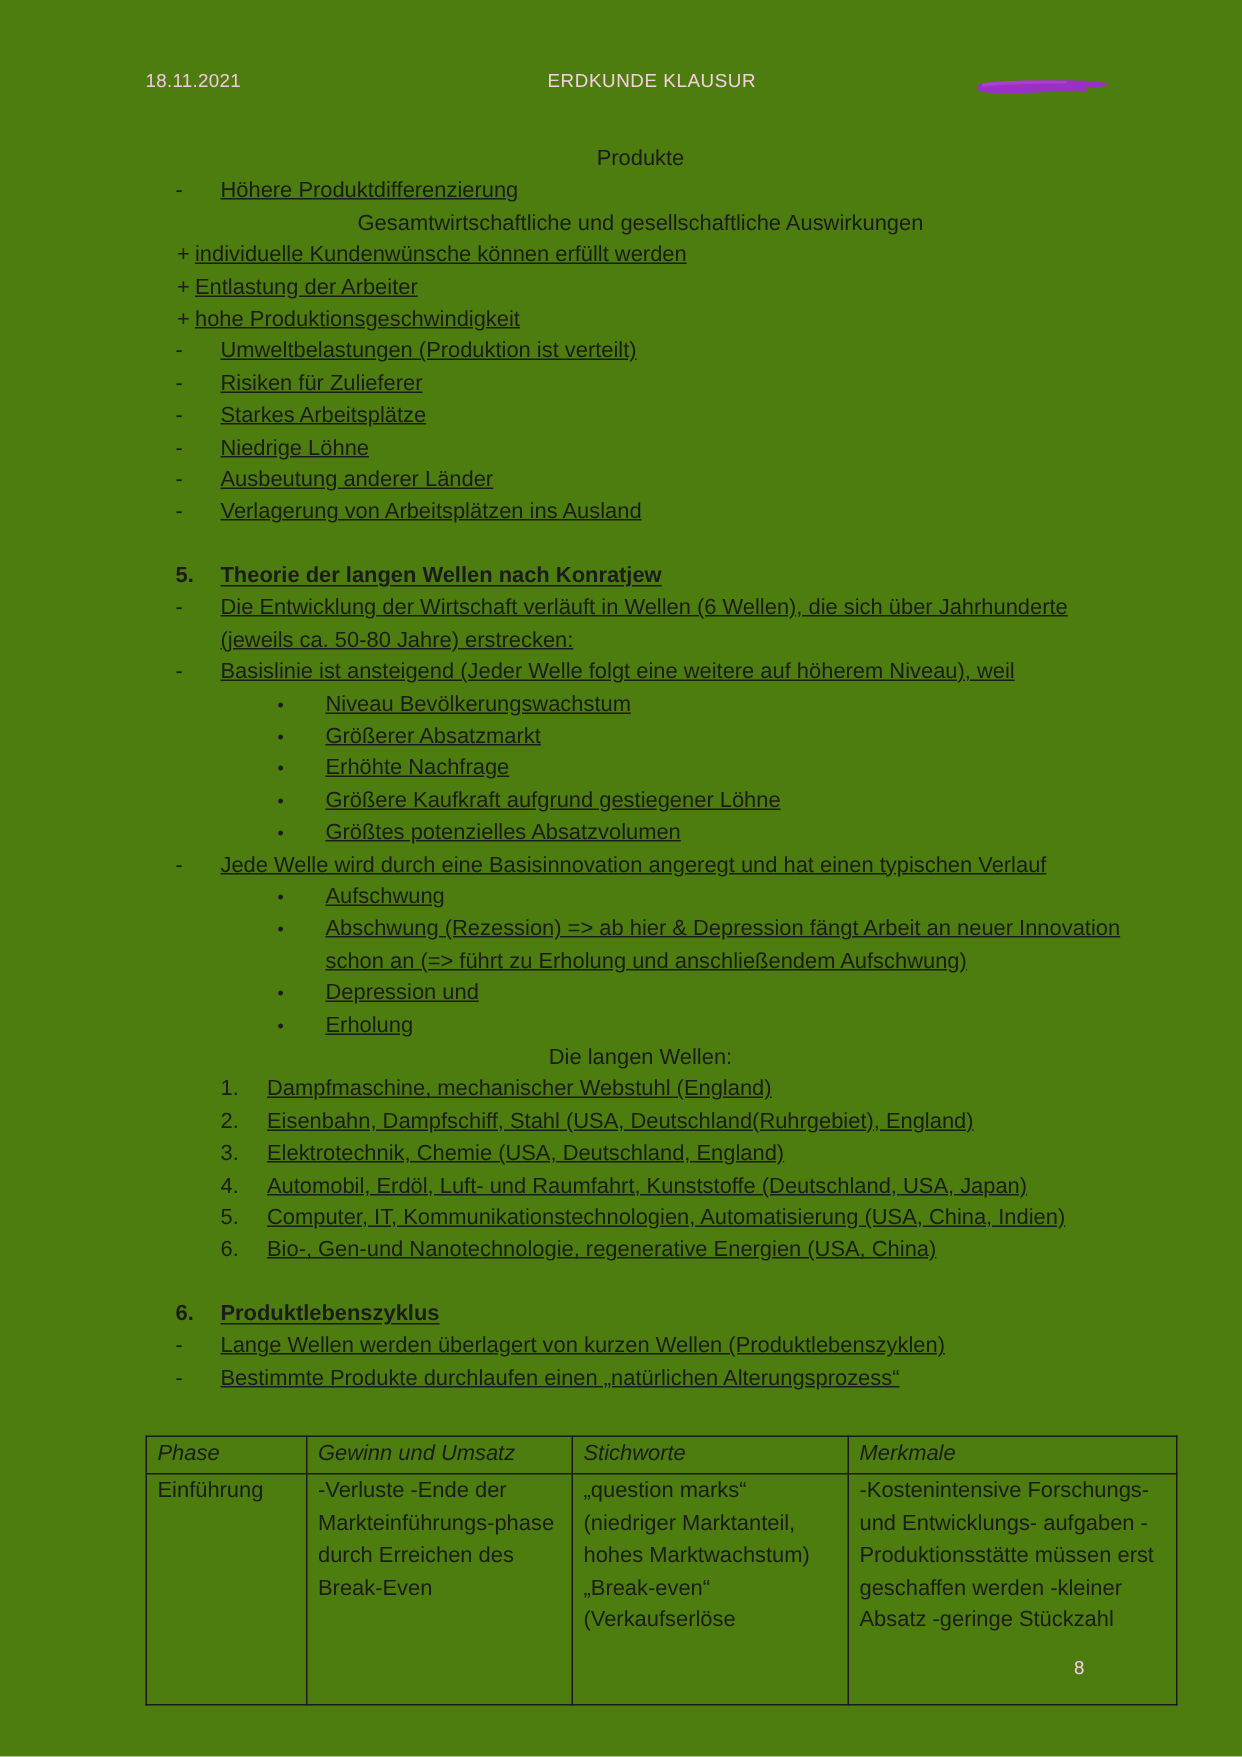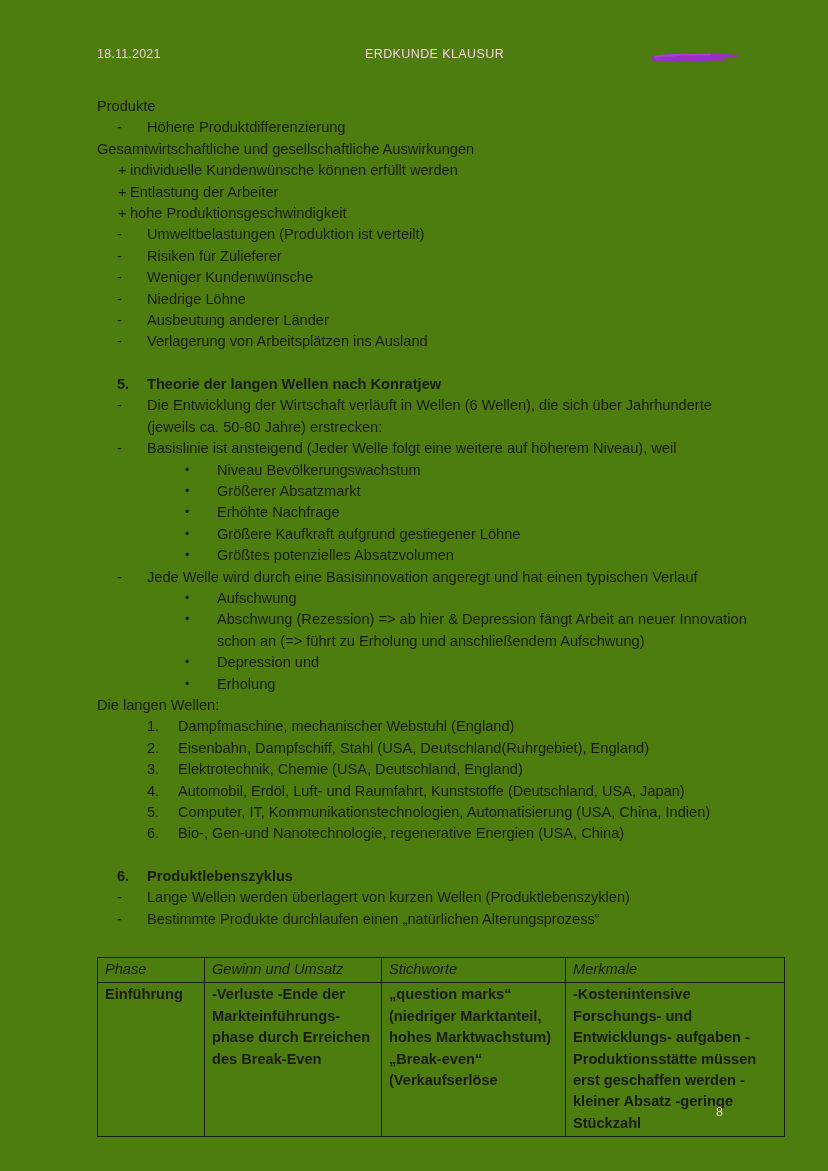--- a/index.html
+++ b/index.html
@@ -61,36 +61,38 @@
     left: 97px;
     top: 96px;
     width: 660px;
     font-size: 14.6px;
     line-height: 21.4px;
     color: #1b1b1b;
   }
 
   .line {
     white-space: normal;
+    text-align: center;
   }
   .flush {
     margin: 0;
   }
 
   
   .row {
     display: flex;
     align-items: flex-start;
   }
   .row .marker {
     flex: 0 0 auto;
     text-align: left;
   }
   .row .txt {
     flex: 1 1 auto;
+    text-decoration: underline;
   }
 
   
   .dash-l1 {
     padding-left: 20px;
   }
   .dash-l1 .marker {
     width: 30px;
   }
 
@@ -152,21 +154,20 @@
     padding: 1px 6px 2px 7px;
     text-align: left;
     font-weight: normal;
   }
   .plc-table thead th {
     font-style: italic;
     height: 19px;
   }
   .plc-table tbody td {
     height: 150px;
-    font-weight: bold;
   }
 
   
   .col-phase     { width: 93px; }
   .col-gewinn    { width: 163px; margin-top: 20px; }
   .col-stich     { width: 170px; }
   .col-merkmale  { width: 205px; }
 
   
   .page-number {
@@ -219,21 +220,21 @@
     <div class="row dash-l1">
       <span class="marker">-</span>
       <span class="txt">Umweltbelastungen (Produktion ist verteilt)</span>
     </div>
     <div class="row dash-l1">
       <span class="marker">-</span>
       <span class="txt">Risiken für Zulieferer</span>
     </div>
     <div class="row dash-l1">
       <span class="marker">-</span>
-      <span class="txt">Weniger Kundenwünsche</span>
+      <span class="txt">Starkes Arbeitsplätze</span>
     </div>
     <div class="row dash-l1">
       <span class="marker">-</span>
       <span class="txt">Niedrige Löhne</span>
     </div>
     <div class="row dash-l1">
       <span class="marker">-</span>
       <span class="txt">Ausbeutung anderer Länder</span>
     </div>
     <div class="row dash-l1">

